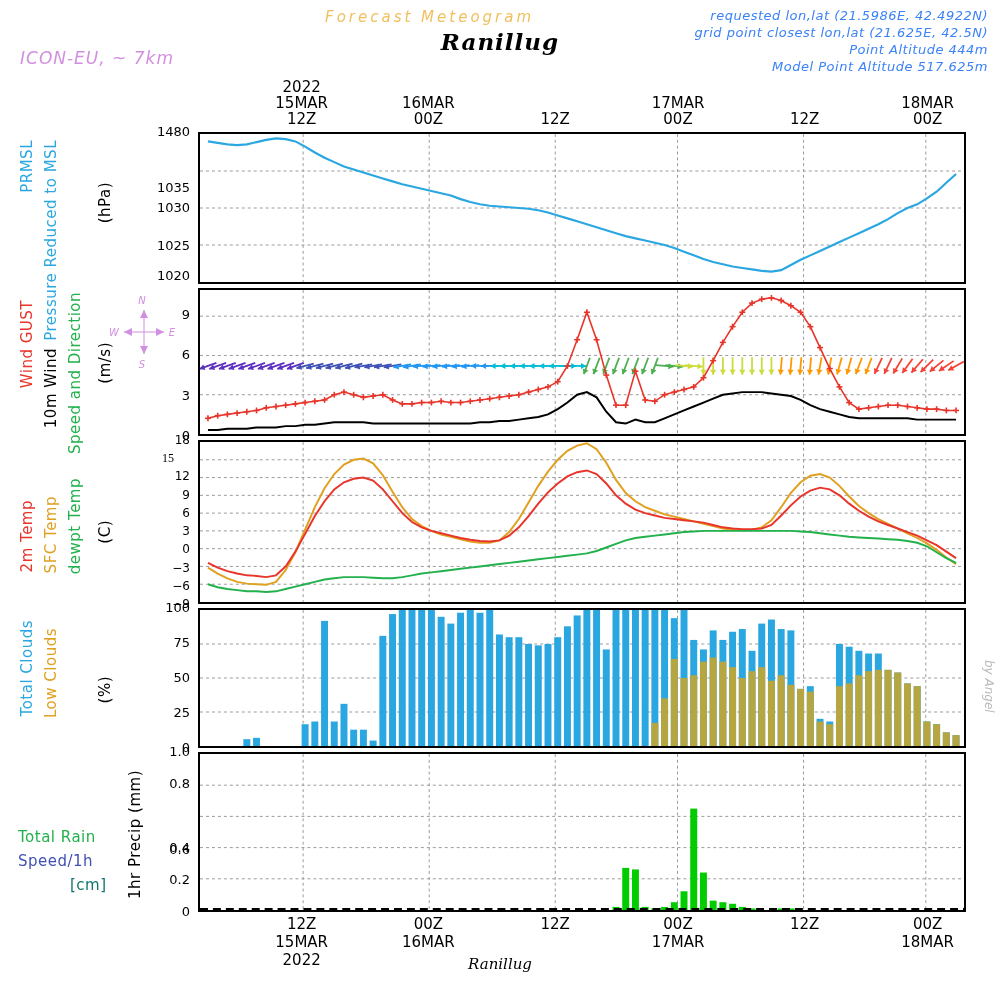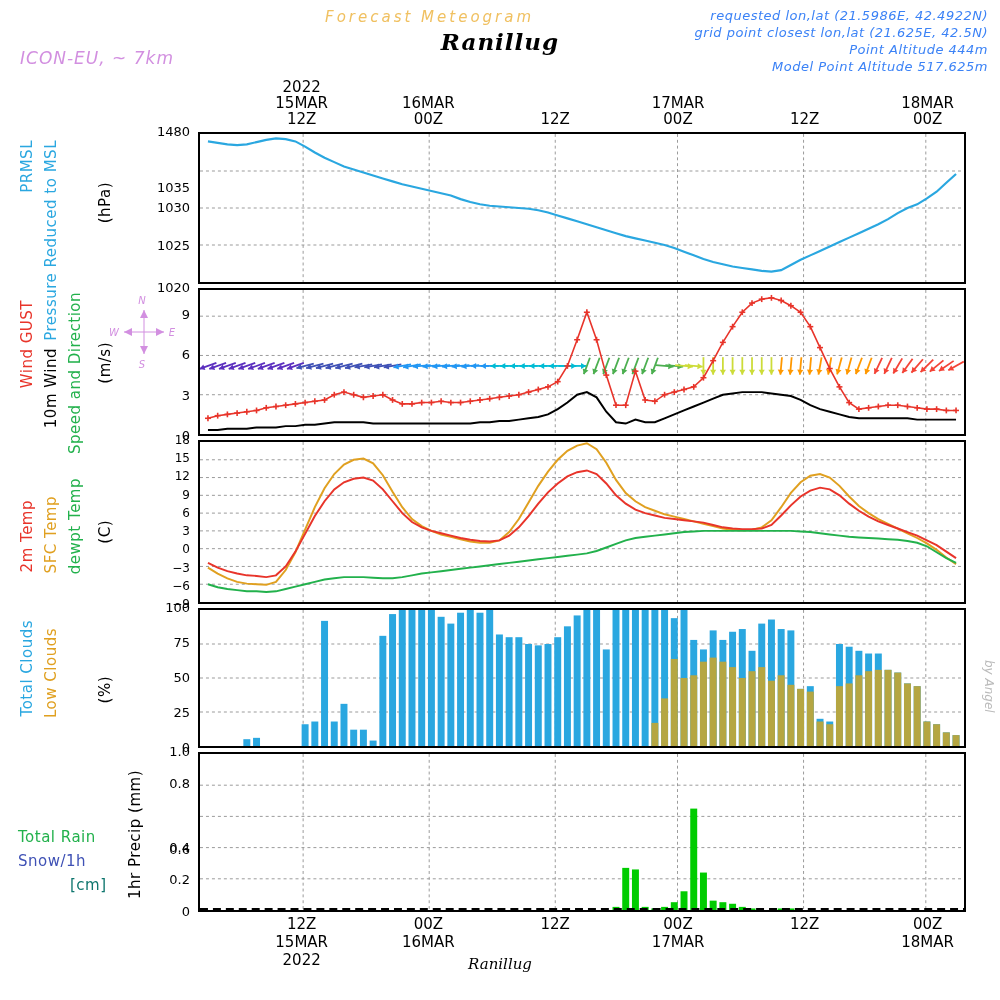--- a/index.html
+++ b/index.html
@@ -91,21 +91,21 @@
 <div class="sidecap rot" style="left:18px;top:500px;color:#e8342a;">2m Temp</div>
 <div class="sidecap rot" style="left:42px;top:496px;color:#e0a020;">SFC Temp</div>
 <div class="sidecap rot" style="left:66px;top:478px;color:#22b14c;">dewpt Temp</div>
 <div class="sidecap rot" style="left:96px;top:520px;color:#000;">(C)</div>
 
 <div class="sidecap rot" style="left:18px;top:620px;color:#2aa7e0;">Total Clouds</div>
 <div class="sidecap rot" style="left:42px;top:628px;color:#e0a020;">Low Clouds</div>
 <div class="sidecap rot" style="left:96px;top:676px;color:#000;">(%)</div>
 
 <div class="sidecap" style="left:18px;top:828px;color:#22b14c;">Total  Rain</div>
-<div class="sidecap" style="left:18px;top:852px;color:#3f51b5;">Snow/1h</div>
+<div class="sidecap" style="left:18px;top:852px;color:#3f51b5;">Speed/1h</div>
 <div class="sidecap" style="left:70px;top:876px;color:#0f766e;">[cm]</div>
 <div class="sidecap rot" style="left:126px;top:770px;color:#000;">1hr Precip (mm)</div>
 
 <div class="panel" id="p-prmsl">
   <svg class="svgfull" id="svg-prmsl" viewBox="0 0 768 152" preserveAspectRatio="none">
       <line x1="103.68" y1="0" x2="103.68" y2="152" stroke="#999" stroke-width="1" stroke-dasharray="3,3"></line>
       <line x1="230.39999999999998" y1="0" x2="230.39999999999998" y2="152" stroke="#999" stroke-width="1" stroke-dasharray="3,3"></line>
       <line x1="357.12" y1="0" x2="357.12" y2="152" stroke="#999" stroke-width="1" stroke-dasharray="3,3"></line>
       <line x1="480" y1="0" x2="480" y2="152" stroke="#999" stroke-width="1" stroke-dasharray="3,3"></line>
       <line x1="606.72" y1="0" x2="606.72" y2="152" stroke="#999" stroke-width="1" stroke-dasharray="3,3"></line>
@@ -114,21 +114,21 @@
       <line x1="0" y1="76" x2="768" y2="76" stroke="#999" stroke-width="1" stroke-dasharray="3,3"></line>
       <line x1="0" y1="114" x2="768" y2="114" stroke="#999" stroke-width="1" stroke-dasharray="3,3"></line>
       <polyline points="8.00,7.60 17.77,9.12 27.53,10.64 37.30,11.40 47.06,10.64 56.83,8.36 66.60,6.08 76.36,4.56 86.13,5.32 95.90,7.60 105.66,12.92 115.43,19.00 125.19,24.32 134.96,28.88 144.73,33.44 154.49,36.48 164.26,39.52 174.03,42.56 183.79,45.60 193.56,48.64 203.32,51.68 213.09,53.96 222.86,56.24 232.62,58.52 242.39,60.80 252.16,63.08 261.92,66.88 271.69,69.92 281.45,72.20 291.22,73.72 300.99,74.48 310.75,75.24 320.52,76.00 330.29,76.76 340.05,78.28 349.82,80.56 359.58,83.60 369.35,86.64 379.12,89.68 388.88,92.72 398.65,95.76 408.42,98.80 418.18,101.84 427.95,104.88 437.71,107.16 447.48,109.44 457.25,111.72 467.01,114.00 476.78,117.04 486.55,120.84 496.31,124.64 506.08,128.44 515.84,131.48 525.61,133.76 535.38,136.04 545.14,137.56 554.91,139.08 564.68,140.60 574.44,141.36 584.21,139.84 593.97,134.52 603.74,129.20 613.51,124.64 623.27,120.08 633.04,115.52 642.81,110.96 652.57,106.40 662.34,101.84 672.10,97.28 681.87,92.72 691.64,87.40 701.40,81.32 711.17,76.00 720.94,72.20 730.70,66.12 740.47,59.28 750.23,50.16 760.00,41.04" fill="none" stroke="#2aa7e0" stroke-width="2.2"></polyline>
     </svg>
 </div>
 <div id="ticks-prmsl">
     <div class="ylab" style="left: 120px; width: 70px; top: 124px;">1480</div>
     <div class="ylab" style="left: 120px; width: 70px; top: 180px;">1035</div>
     <div class="ylab" style="left: 120px; width: 70px; top: 200px;">1030</div>
     <div class="ylab" style="left: 120px; width: 70px; top: 238px;">1025</div>
-    <div class="ylab" style="left: 120px; width: 70px; top: 280px;">1020</div>
+    <div class="ylab" style="left: 120px; width: 70px; top: 268px;">1020</div>
   </div>
 
 <div class="panel" id="p-wind">
   <svg class="svgfull" id="svg-wind" viewBox="0 0 768 148" preserveAspectRatio="none">
       <line x1="103.68" y1="0" x2="103.68" y2="148" stroke="#999" stroke-width="1" stroke-dasharray="3,3"></line>
       <line x1="230.39999999999998" y1="0" x2="230.39999999999998" y2="148" stroke="#999" stroke-width="1" stroke-dasharray="3,3"></line>
       <line x1="357.12" y1="0" x2="357.12" y2="148" stroke="#999" stroke-width="1" stroke-dasharray="3,3"></line>
       <line x1="480" y1="0" x2="480" y2="148" stroke="#999" stroke-width="1" stroke-dasharray="3,3"></line>
       <line x1="606.72" y1="0" x2="606.72" y2="148" stroke="#999" stroke-width="1" stroke-dasharray="3,3"></line>
       <line x1="729.5999999999999" y1="0" x2="729.5999999999999" y2="148" stroke="#999" stroke-width="1" stroke-dasharray="3,3"></line>
@@ -474,21 +474,21 @@
       <line x1="0" y1="109.33333333333334" x2="768" y2="109.33333333333334" stroke="#999" stroke-width="1" stroke-dasharray="3,3"></line>
       <line x1="0" y1="127.55555555555556" x2="768" y2="127.55555555555556" stroke="#999" stroke-width="1" stroke-dasharray="3,3"></line>
       <line x1="0" y1="145.77777777777777" x2="768" y2="145.77777777777777" stroke="#999" stroke-width="1" stroke-dasharray="3,3"></line>
       <polyline points="8.00,128.77 17.77,134.84 27.53,139.70 37.30,143.35 47.06,145.17 56.83,145.78 66.60,146.39 76.36,143.35 86.13,131.20 95.90,112.98 105.66,89.90 115.43,66.81 125.19,47.38 134.96,32.80 144.73,23.08 154.49,18.22 164.26,17.01 174.03,21.87 183.79,34.01 193.56,51.02 203.32,66.81 213.09,78.96 222.86,86.25 232.62,91.11 242.39,94.76 252.16,97.19 261.92,99.61 271.69,102.04 281.45,103.26 291.22,103.26 300.99,100.83 310.75,92.33 320.52,78.96 330.29,61.96 340.05,44.95 349.82,30.37 359.58,18.22 369.35,9.11 379.12,3.64 388.88,1.21 398.65,7.29 408.42,21.26 418.18,38.87 427.95,52.24 437.71,60.74 447.48,66.81 457.25,70.46 467.01,74.10 476.78,76.53 486.55,78.96 496.31,81.39 506.08,83.82 515.84,86.25 525.61,88.68 535.38,89.90 545.14,90.50 554.91,89.90 564.68,87.47 574.44,80.18 584.21,66.81 593.97,52.24 603.74,41.30 613.51,34.62 623.27,32.80 633.04,36.44 642.81,44.95 652.57,55.88 662.34,65.60 672.10,72.89 681.87,78.96 691.64,83.82 701.40,88.68 711.17,93.54 720.94,98.40 730.70,103.87 740.47,110.55 750.23,118.44 760.00,125.13" fill="none" stroke="#e0a020" stroke-width="2"></polyline>
       <polyline points="8.00,123.91 17.77,128.77 27.53,132.41 37.30,134.84 47.06,136.67 56.83,137.27 66.60,138.49 76.36,136.67 86.13,127.56 95.90,112.37 105.66,94.15 115.43,75.93 125.19,60.74 134.96,48.59 144.73,41.30 154.49,37.66 164.26,36.44 174.03,39.48 183.79,48.59 193.56,60.74 203.32,72.89 213.09,82.00 222.86,87.47 232.62,91.11 242.39,93.54 252.16,95.97 261.92,98.40 271.69,100.22 281.45,101.44 291.22,102.04 300.99,100.83 310.75,95.97 320.52,87.47 330.29,75.93 340.05,63.17 349.82,51.63 359.58,42.52 369.35,35.23 379.12,30.98 388.88,29.16 398.65,32.80 408.42,42.52 418.18,54.67 427.95,63.17 437.71,69.24 447.48,72.89 457.25,75.32 467.01,77.75 476.78,78.96 486.55,80.18 496.31,81.39 506.08,82.61 515.84,85.04 525.61,87.47 535.38,88.68 545.14,89.29 554.91,89.29 564.68,88.68 574.44,85.04 584.21,75.32 593.97,64.99 603.74,55.88 613.51,49.81 623.27,46.77 633.04,48.59 642.81,54.67 652.57,63.17 662.34,70.46 672.10,76.53 681.87,81.39 691.64,85.04 701.40,88.68 711.17,92.33 720.94,95.97 730.70,100.83 740.47,105.69 750.23,112.37 760.00,119.05" fill="none" stroke="#e8342a" stroke-width="2"></polyline>
       <polyline points="8.00,145.78 17.77,148.81 27.53,150.64 37.30,151.85 47.06,153.07 56.83,153.07 66.60,153.67 76.36,153.07 86.13,150.64 95.90,148.21 105.66,145.78 115.43,143.35 125.19,140.92 134.96,139.70 144.73,138.49 154.49,138.49 164.26,138.49 174.03,139.10 183.79,139.70 193.56,139.70 203.32,138.49 213.09,136.67 222.86,134.84 232.62,133.63 242.39,132.41 252.16,131.20 261.92,129.99 271.69,128.77 281.45,127.56 291.22,126.34 300.99,125.13 310.75,123.91 320.52,122.70 330.29,121.48 340.05,120.27 349.82,119.05 359.58,117.84 369.35,116.62 379.12,115.41 388.88,114.19 398.65,111.76 408.42,108.12 418.18,104.47 427.95,100.83 437.71,98.40 447.48,97.19 457.25,95.97 467.01,94.76 476.78,93.54 486.55,92.33 496.31,91.72 506.08,91.11 515.84,91.11 525.61,91.11 535.38,91.11 545.14,91.11 554.91,91.11 564.68,91.11 574.44,91.11 584.21,91.11 593.97,91.11 603.74,91.72 613.51,92.33 623.27,93.54 633.04,94.76 642.81,95.97 652.57,97.19 662.34,97.79 672.10,98.40 681.87,99.01 691.64,99.61 701.40,100.22 711.17,101.44 720.94,103.26 730.70,106.90 740.47,112.98 750.23,119.05 760.00,123.91" fill="none" stroke="#22b14c" stroke-width="2"></polyline>
     </svg>
 </div>
 <div id="ticks-temp">
     <div class="ylab" style="left: 120px; width: 70px; top: 433px; font-size: 12px;">18</div>
-    <div class="ylab" style="left: 120px; width: 70px; top: 451.222px; font-size: 12px;">15</div>
+    <div class="ylab" style="left: 104px; width: 70px; top: 451.222px; font-size: 12px; font-family: Liberation Serif, serif;">15</div>
     <div class="ylab" style="left: 120px; width: 70px; top: 469.444px; font-size: 12px;">12</div>
     <div class="ylab" style="left: 120px; width: 70px; top: 487.667px; font-size: 12px;">9</div>
     <div class="ylab" style="left: 120px; width: 70px; top: 505.889px; font-size: 12px;">6</div>
     <div class="ylab" style="left: 120px; width: 70px; top: 524.111px; font-size: 12px;">3</div>
     <div class="ylab" style="left: 120px; width: 70px; top: 542.333px; font-size: 12px;">0</div>
     <div class="ylab" style="left: 120px; width: 70px; top: 560.556px; font-size: 12px;">−3</div>
     <div class="ylab" style="left: 120px; width: 70px; top: 578.778px; font-size: 12px;">−6</div>
     <div class="ylab" style="left: 120px; width: 70px; top: 597px; font-size: 12px;">−9</div>
   </div>
 

